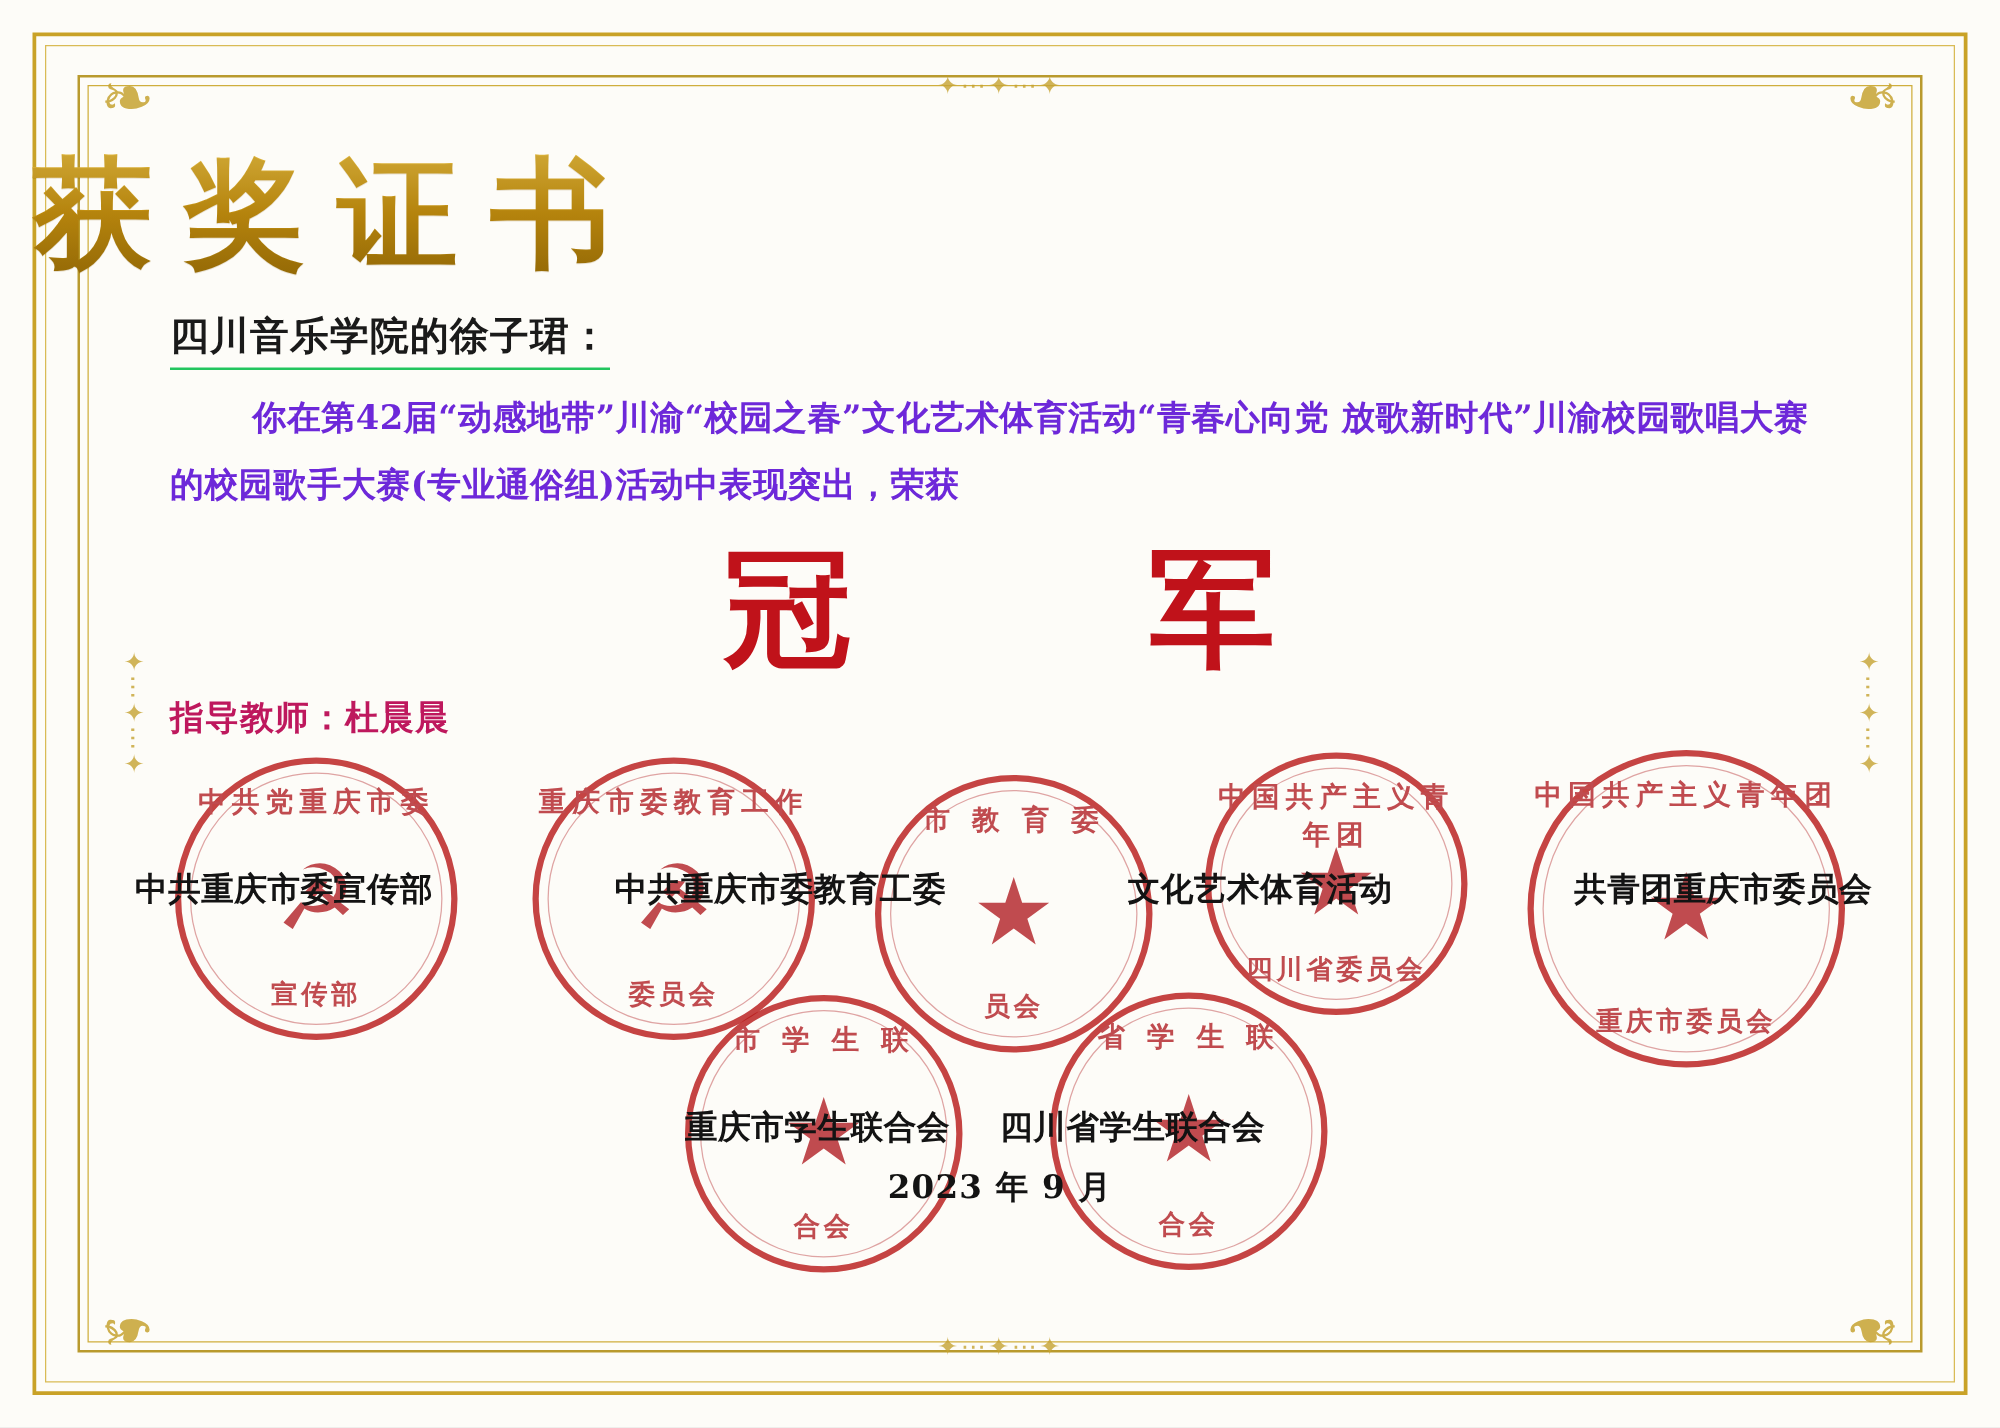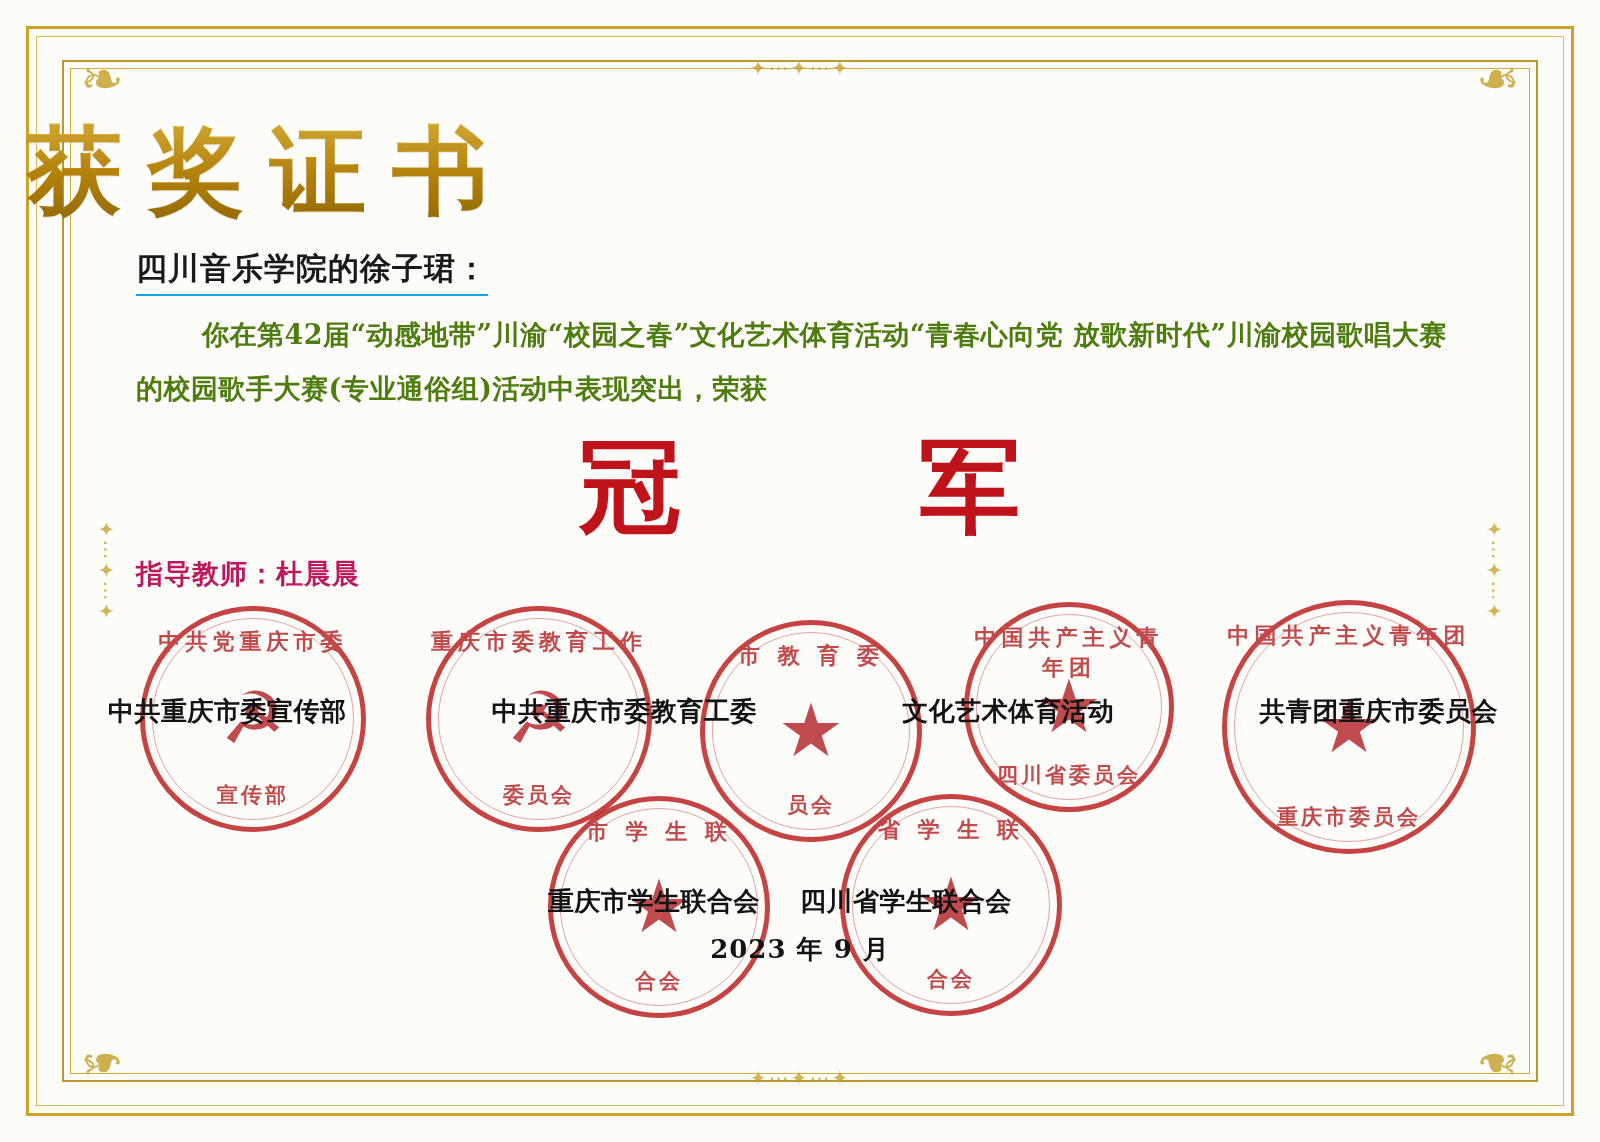--- a/index.html
+++ b/index.html
@@ -106,35 +106,35 @@
 
   
   .recipient {
     position: absolute;
     left: 136px;
     top: 248px;
     font-family: "DejaVu Serif", serif;
     font-size: 31px;
     font-weight: bold;
     color: #1a1a1a;
-    border-bottom: 2px solid #0ea5e9;
+    border-bottom: 2px solid #22c55e;
     padding-bottom: 4px;
     letter-spacing: 1px;
   }
 
   .body-text {
     position: absolute;
     left: 136px;
     top: 308px;
     width: 1320px;
     font-family: "DejaVu Serif", serif;
     font-size: 27px;
     font-weight: bold;
     line-height: 54px;
-    color: #4d7c0f;
+    color: #6d28d9;
     letter-spacing: .5px;
     text-indent: 66px;
   }
 
   .award {
     position: absolute;
     left: 0; right: 0;
     top: 420px;
     text-align: center;
     font-family: "DejaVu Serif", serif;

